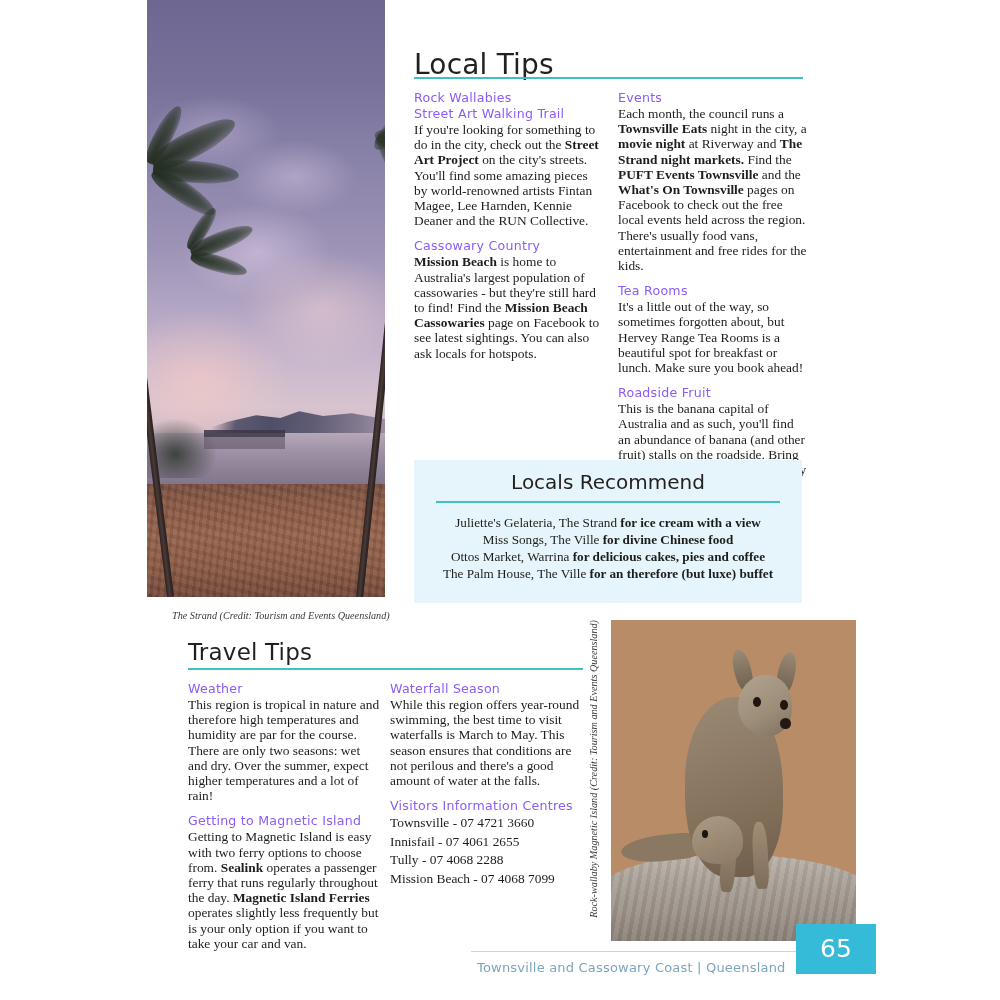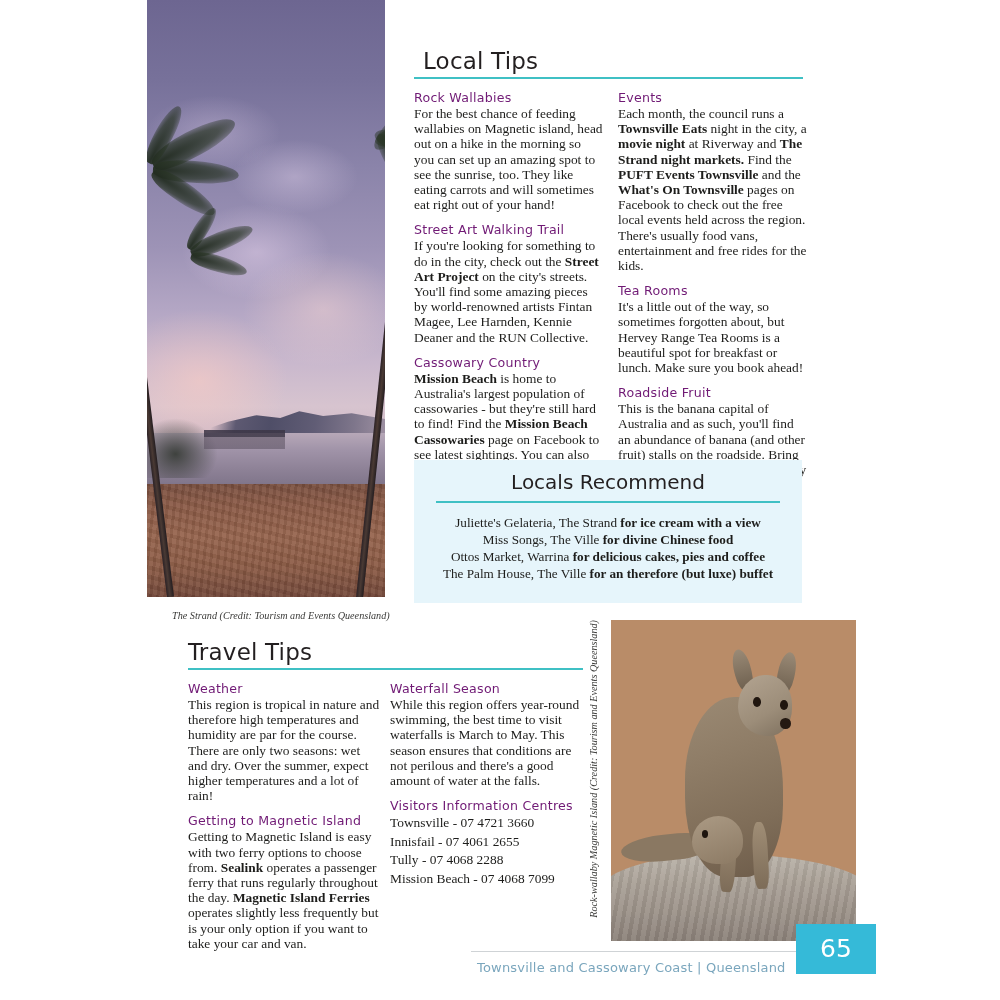--- a/index.html
+++ b/index.html
@@ -141,21 +141,21 @@
     font-weight: 400;
     color: #231f20;
     letter-spacing: .2px;
   }
   .section-rule { position:absolute; height: 2px; background: #3fc0c4; }
 
   
   .col { position: absolute; }
   .sub-head {
     font-family: "DejaVu Sans", sans-serif;
-    color: #701a75;
+    color: #8b5cf6;
     font-size: 12.6px;
     letter-spacing: .25px;
     margin: 0 0 1px 0;
     font-weight: 400;
   }
   .body-text {
     font-family: "Liberation Serif", serif;
     color: #1d1d1b;
     font-size: 13.4px;
     line-height: 15.2px;
@@ -273,26 +273,25 @@
     </div>
 
     <div class="palm" id="palmC">
       <div class="frond" style="left:10px;top:8px;width:66px;height:18px;transform:rotate(-22deg);"></div>
       <div class="frond" style="left:10px;top:12px;width:58px;height:16px;transform:rotate(16deg);"></div>
       <div class="frond" style="left:8px;top:6px;width:48px;height:14px;transform:rotate(-58deg);"></div>
     </div>
   </div>
   <div id="beach-caption">The Strand (Credit: Tourism and Events Queensland)</div>
 
-  <div class="section-head" style="left:414px; top:48px; font-size:23px;margin-left:9px;">Local Tips</div>
+  <div class="section-head" style="left:414px; top:48px; font-size:28px;">Local Tips</div>
   <div class="section-rule" style="left:414px; top:77px; width:389px;"></div>
 
   <div class="col" id="local-tips-left" style="left:414px; top:90px; width:190px;">
     <h3 class="sub-head">Rock Wallabies</h3>
-    <p class="body-text">For the best chance of feeding wallabies on Magnetic island, head out on a hike in the morning so you can set up an amazing spot to see the sunrise, too. They like eating carrots and will sometimes eat right out of your hand!</p>
     <h3 class="sub-head">Street Art Walking Trail</h3>
     <p class="body-text">If you're looking for something to do in the city, check out the <b>Street Art Project</b> on the city's streets. You'll find some amazing pieces by world-renowned artists Fintan Magee, Lee Harnden, Kennie Deaner and the RUN Collective.</p>
     <h3 class="sub-head">Cassowary Country</h3>
     <p class="body-text"><b>Mission Beach</b> is home to Australia's largest population of cassowaries - but they're still hard to find! Find the <b>Mission Beach Cassowaries</b> page on Facebook to see latest sightings. You can also ask locals for hotspots.</p>
   </div>
 
   <div class="col" id="local-tips-right" style="left:618px; top:90px; width:190px;">
     <h3 class="sub-head">Events</h3>
     <p class="body-text">Each month, the council runs a <b>Townsville Eats</b> night in the city, a <b>movie night</b> at Riverway and <b>The Strand night markets.</b> Find the <b>PUFT Events Townsville</b> and the <b>What's On Townsville</b> pages on Facebook to check out the free local events held across the region. There's usually food vans, entertainment and free rides for the kids.</p>
     <h3 class="sub-head">Tea Rooms</h3>

